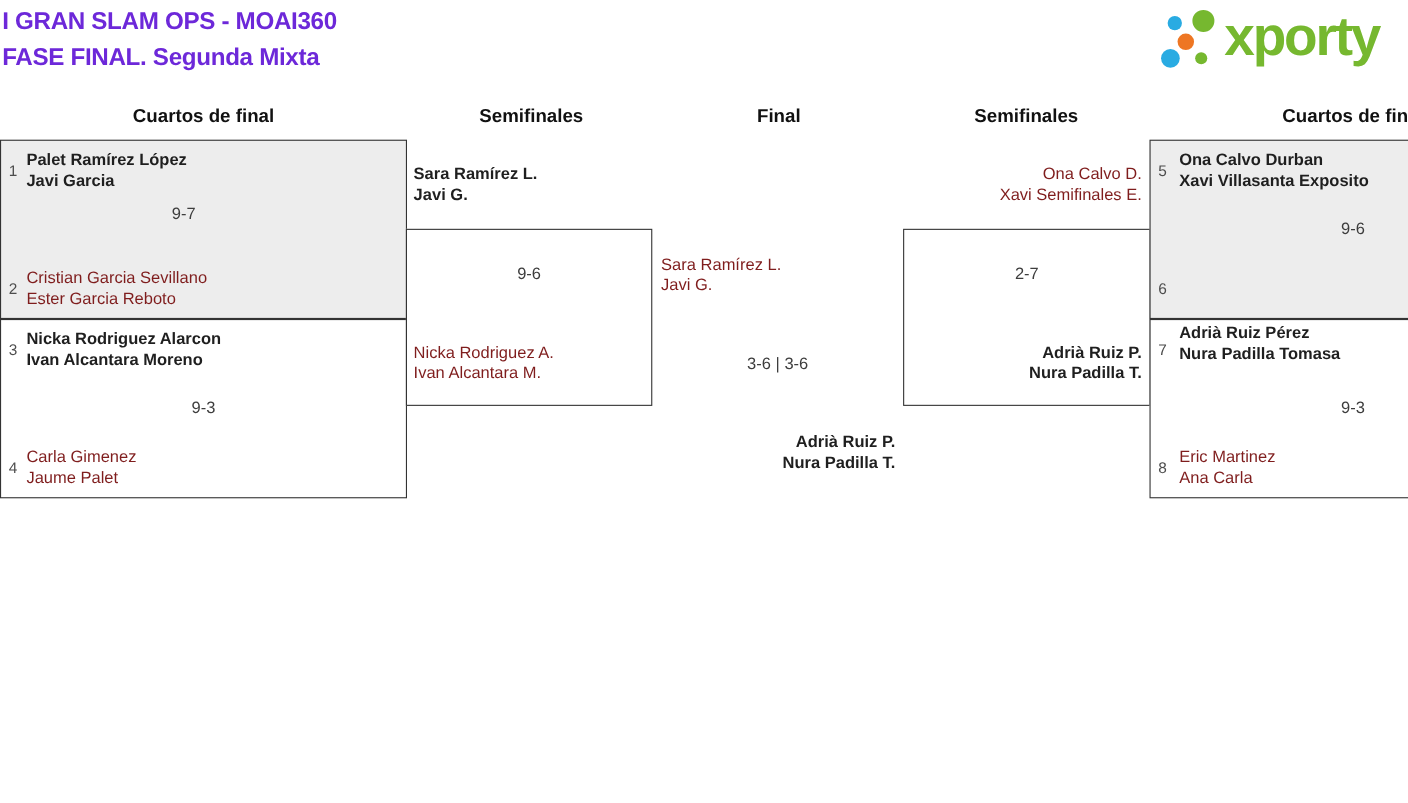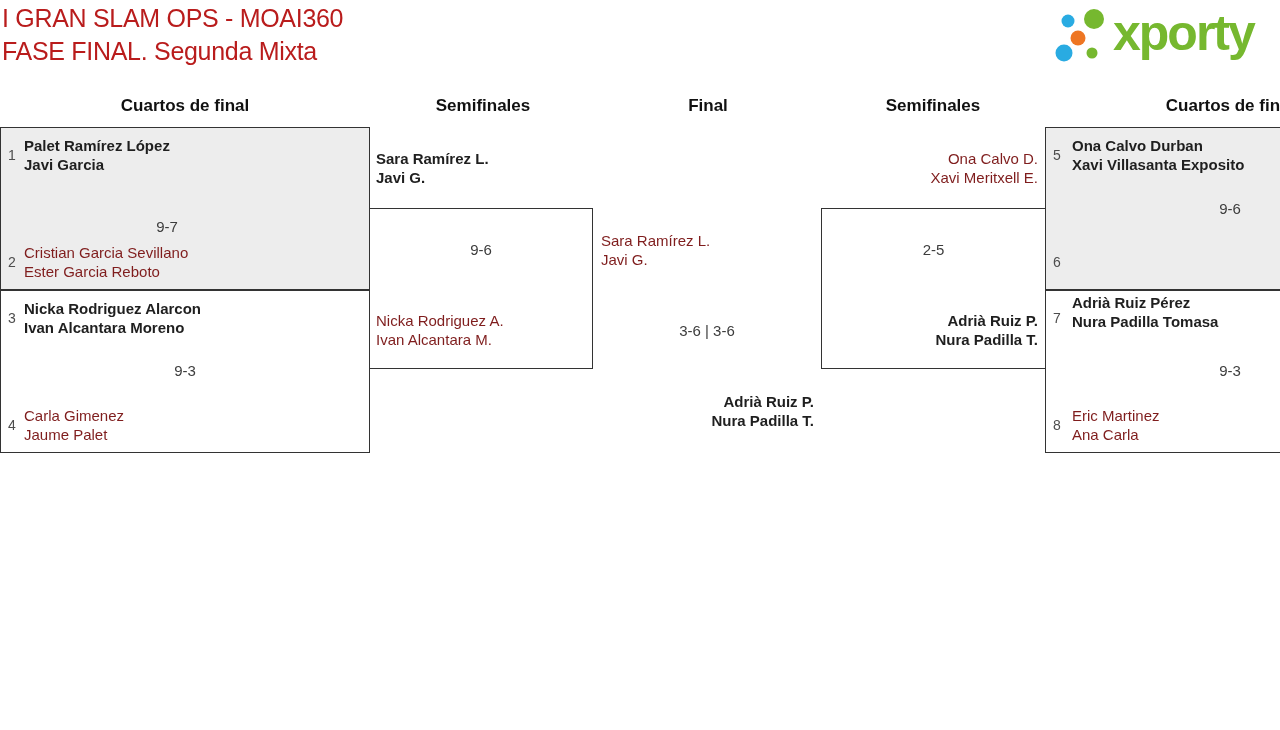--- a/index.html
+++ b/index.html
@@ -2,21 +2,21 @@
 <html><head>
 <meta charset="utf-8">
 <style>
   html,body{margin:0;padding:0;background:#fff;}
   #screen{
     position:relative;width:1280px;height:730px;overflow:hidden;background:#ffffff;
     font-family:"Liberation Sans", sans-serif;
   }
   .title{
     position:absolute;left:2px;top:2px;
-    font-size:25px;line-height:33px;font-weight:400;color:#b91c1c;letter-spacing:-0.3px;
+    font-size:22px;line-height:33px;font-weight:700;color:#6d28d9;letter-spacing:-0.3px;
   }
   .logo{position:absolute;left:1045px;top:0;width:235px;height:75px;}
   .logo-dots{position:absolute;left:0;top:3px;}
   .logo-text{
     position:absolute;left:68px;top:-2px;
     font-size:50px;font-weight:700;letter-spacing:-2px;color:#76b82f;line-height:70px;
   }
   .round-header{
     position:absolute;top:95px;transform:translateX(-50%);
     font-size:17px;font-weight:700;color:#111;line-height:22px;white-space:nowrap;
@@ -62,21 +62,21 @@
   <div class="box" style="left:369px;top:208px;width:224px;height:161px"></div>
   <div class="box" style="left:821px;top:208px;width:225px;height:161px"></div>
   <div class="box shaded" style="left:1045px;top:127px;width:370px;height:163px"></div>
   <div class="box" style="left:1045px;top:290px;width:370px;height:163px"></div>
 
   <div class="seed" style="left:8px;top:146px">1</div>
   <div class="name bold" style="left:24px;top:136px">
     <div>Palet Ramírez López</div>
     <div>Javi Garcia</div>
   </div>
-  <div class="score" style="left:0;width:334px;top:218px">9-7</div>
+  <div class="score" style="left:0;width:334px;top:186px">9-7</div>
   <div class="seed" style="left:8px;top:253px">2</div>
   <div class="name reg" style="left:24px;top:243px">
     <div>Cristian Garcia Sevillano</div>
     <div>Ester Garcia Reboto</div>
   </div>
 
   <div class="seed" style="left:8px;top:309px">3</div>
   <div class="name bold" style="left:24px;top:299px">
     <div>Nicka Rodriguez Alarcon</div>
     <div>Ivan Alcantara Moreno</div>
@@ -103,23 +103,23 @@
     <div>Javi G.</div>
   </div>
   <div class="score" style="left:607px;width:200px;top:322px">3-6 | 3-6</div>
   <div class="name bold ralign" style="right:466px;top:392px">
     <div>Adrià Ruiz P.</div>
     <div>Nura Padilla T.</div>
   </div>
 
   <div class="name reg ralign" style="right:242px;top:149px">
     <div>Ona Calvo D.</div>
-    <div>Xavi Meritxell E.</div>
+    <div>Xavi Semifinales E.</div>
   </div>
-  <div class="score" style="left:821px;width:225px;top:241px">2-5</div>
+  <div class="score" style="left:821px;width:225px;top:241px">2-7</div>
   <div class="name bold ralign" style="right:242px;top:311px">
     <div>Adrià Ruiz P.</div>
     <div>Nura Padilla T.</div>
   </div>
 
   <div class="seed" style="left:1053px;top:146px">5</div>
   <div class="name bold" style="left:1072px;top:136px">
     <div>Ona Calvo Durban</div>
     <div>Xavi Villasanta Exposito</div>
   </div>

